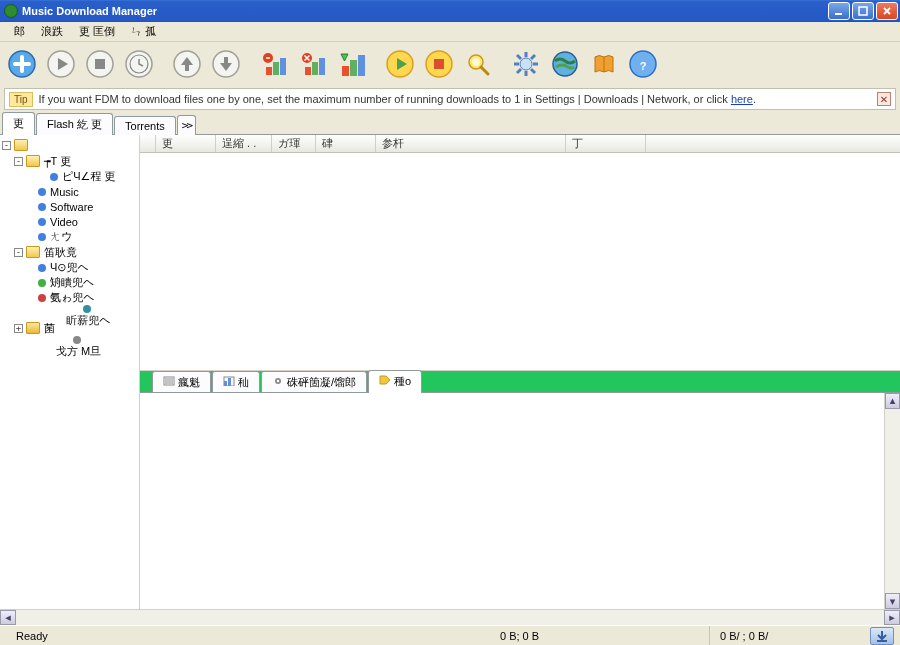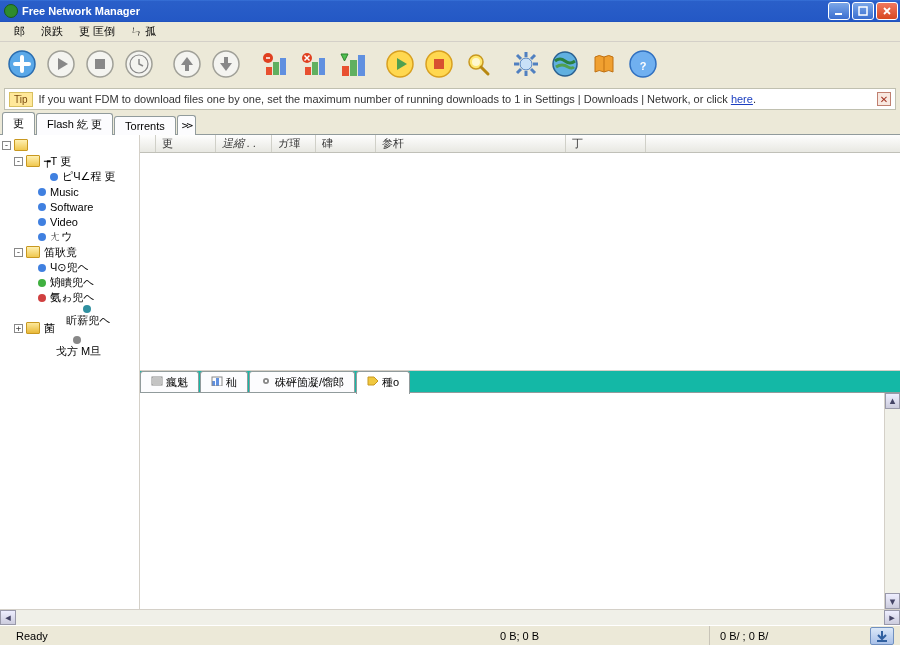--- a/index.html
+++ b/index.html
@@ -31,42 +31,42 @@
 .sideitem { display:flex; align-items:center; height:15px; padding-left:22px; cursor:pointer; }
 .tw { width:9px; height:9px; border:1px solid #888; background:#fff; display:flex; align-items:center; justify-content:center; margin-right:3px; font-size:9px; line-height:1; color:#444; font-family:monospace; }
 .ficon { width:14px; height:12px; background:linear-gradient(to bottom,#fce89a,#e8b838); border:1px solid #c89820; border-radius:1px; margin-right:4px; }
 .ficon.open { background:linear-gradient(to bottom,#fff0b0,#f0c850); }
 .dicon { width:8px; height:8px; border-radius:4px; margin-right:4px; flex-shrink:0; }
 .dblue { background:#4080e0; } .dgreen{background:#40b040;} .dred{background:#d04040;} .dteal{background:#3090a0;} .dgrey{background:#888;}
 .mainpane { flex:1; display:flex; flex-direction:column; min-height:0; }
 .listhdr { height:18px; background:linear-gradient(to bottom,#fefefe,#e8e8e2); border-bottom:1px solid #c0c0b8; display:flex; }
 .listhdr .col { border-right:1px solid #d0d0c8; padding:2px 6px; color:#333; height:100%; display:flex; align-items:center; }
 .listbody { flex:1; background:#fff; overflow:auto; }
-.bottomtabs { height:22px; background:#14b8a6; display:flex; align-items:center; padding-left:0; border-top:1px solid #d4d0c8; }
+.bottomtabs { height:22px; background:#22c55e; display:flex; align-items:flex-end; padding-left:12px; border-top:1px solid #d4d0c8; }
 .bticon { width:12px; height:10px; margin-right:3px; display:inline-block; }
 .detailpane { flex:1; background:#fff; border-top:1px solid #919b9c; position:relative; min-height:0; }
 .vscroll { position:absolute; right:0; top:0; bottom:0; width:16px; background:#f0f0e8; border-left:1px solid #d4d0c8; }
 .vscroll .arr { height:16px; background:linear-gradient(to bottom,#eef,#ccd); border:1px solid #99a; display:flex; align-items:center; justify-content:center; cursor:pointer; color:#446; }
 .vscroll .track { height:calc(100% - 32px); }
 .hscroll { height:16px; background:#f0f0e8; border-top:1px solid #d4d0c8; display:flex; }
 .hscroll .arr { width:16px; background:linear-gradient(to bottom,#eef,#ccd); border:1px solid #99a; display:flex; align-items:center; justify-content:center; cursor:pointer; color:#446; }
 .hscroll .track { flex:1; }
 .statusbar { height:20px; background:#ece9d8; border-top:1px solid #fff; display:flex; align-items:center; padding:0 6px; }
 .statusbar .cell { padding:0 10px; border-right:1px solid #c8c4b8; height:100%; display:flex; align-items:center; }
 .statusbar .cell:first-child { border-left:none; }
 .statusbar .spacer { flex:1; }
 .statusbar .dropbtn { width:24px; height:18px; background:linear-gradient(to bottom,#dbe8f8,#a8c0e8); border:1px solid #7090c0; border-radius:2px; display:flex; align-items:center; justify-content:center; cursor:pointer; }
 svg { display:block; }
 </style>
 </head>
 <body>
 
 <div class="titlebar">
   <span class="ticon"></span>
-  <span>Free Network Manager</span>
+  <span>Music Download Manager</span>
   <span class="spacer"></span>
   <span class="winbtn min">
       <svg viewBox="0 0 10 10">
         <rect x="1" y="7" width="7" height="2" fill="#fff"></rect>
       </svg>
     </span>
   <span class="winbtn max">
       <svg viewBox="0 0 10 10">
         <rect x="1" y="1" width="8" height="8" fill="none" stroke="#fff" stroke-width="1.5"></rect>
       </svg>
@@ -276,21 +276,21 @@
       </div>
       <div class="sideitem" style="padding-left: 18px; flex-direction: column;">
         <span class="dicon dgrey"></span>
         <span>戈方   М旦</span>
       </div>
     </div>
   <div class="mainpane">
     <div class="listhdr" id="listhdr">
         <div class="col" style="width: 16px;"></div>
         <div class="col" style="width: 60px;">更</div>
-        <div class="col" style="width: 56px; font-style: italic;">逞縮 . .</div>
+        <div class="col" style="width: 56px;">逞縮 . .</div>
         <div class="col" style="width: 44px;">ガ琿</div>
         <div class="col" style="width: 60px;">硉</div>
         <div class="col" style="width: 190px;">参杆</div>
         <div class="col" style="width: 80px;">丁</div>
       </div>
     <div class="listbody"></div>
     <div class="bottomtabs" id="bottomtabs">
         <div class="ttab"><span class="bticon"><svg width="12" height="10">
               <rect x="1" y="1" width="10" height="8" fill="#fff" stroke="#888"></rect>
               <path d="M2 3H10M2 5H10M2 7H10" stroke="#888"></path>

